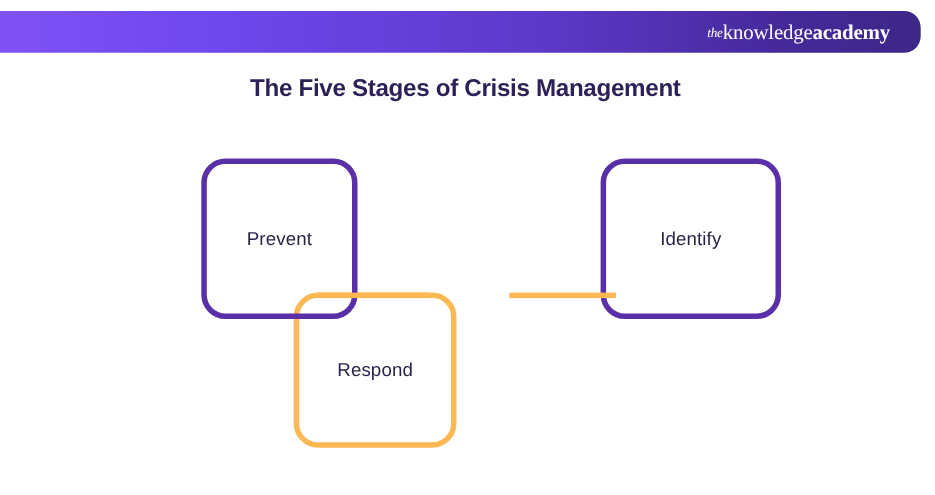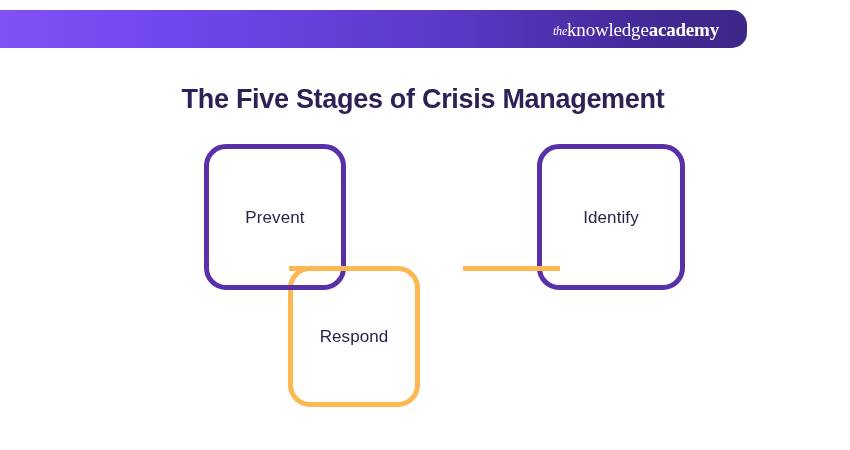--- a/index.html
+++ b/index.html
@@ -13,21 +13,21 @@
     font-family: "Liberation Sans", sans-serif;
     overflow: hidden;
     position: relative;
   }
 
   
   .header-bar {
     position: absolute;
     left: 0;
     top: 10px;
-    width: 747px;
+    width: 837px;
     height: 38px;
     background: linear-gradient(90deg, #7f52f5 0%, #7048ef 22%, #5b39c7 60%, #45299a 85%, #3d2787 100%);
     border-top-right-radius: 15px;
     border-bottom-right-radius: 15px;
     display: flex;
     align-items: center;
     justify-content: flex-end;
   }
   .brand-logo {
     margin-right: 28px;
@@ -47,24 +47,24 @@
     font-weight: 400;
   }
   .brand-academy {
     font-weight: 700;
   }
 
   
   .page-title {
     position: absolute;
     left: 0;
-    top: 84px;
+    top: 67px;
     width: 846px;
     text-align: center;
-    font-size: 27px;
+    font-size: 22px;
     font-weight: 700;
     color: #2e2158;
     letter-spacing: -0.3px;
     white-space: nowrap;
   }
 
   
   .diagram {
     position: absolute;
     left: 0;
@@ -74,46 +74,45 @@
   }
   .stage-box {
     position: absolute;
     box-sizing: border-box;
     border-style: solid;
     border-radius: 22px;
     background: transparent;
     display: flex;
     align-items: center;
     justify-content: center;
-    margin-left: 21px;
   }
   .stage-label {
     font-size: 17px;
     color: #2b2347;
     letter-spacing: 0.1px;
     line-height: 1;
   }
 
   .box-prevent {
     left: 183px;  top: 144px;  width: 142px; height: 146px;
     border-width: 5px; border-color: #5a30a8;
     z-index: 3;
   }
   .box-prepare {
     left: 354px;  top: 144px;  width: 142px; height: 146px;
     border-width: 5px; border-color: #5a30a8;
     z-index: 3;
   }
   .box-identify {
-    left: 516px;  top: 144px;  width: 148px; height: 146px;
+    left: 546px;  top: 144px;  width: 164px; height: 146px;
     border-width: 5px; border-color: #5a30a8;
     z-index: 3;
   }
   .box-respond {
-    left: 267px;  top: 266px;  width: 132px; height: 141px;
+    left: 267px;  top: 266px;  width: 148px; height: 141px;
     border-width: 5px; border-color: #fcb852;
     z-index: 2;
   }
   .box-recover {
     left: 441px;  top: 266px;  width: 141px; height: 141px;
     border-width: 5px; border-color: #fcb852;
     z-index: 2;
   }
 
   

